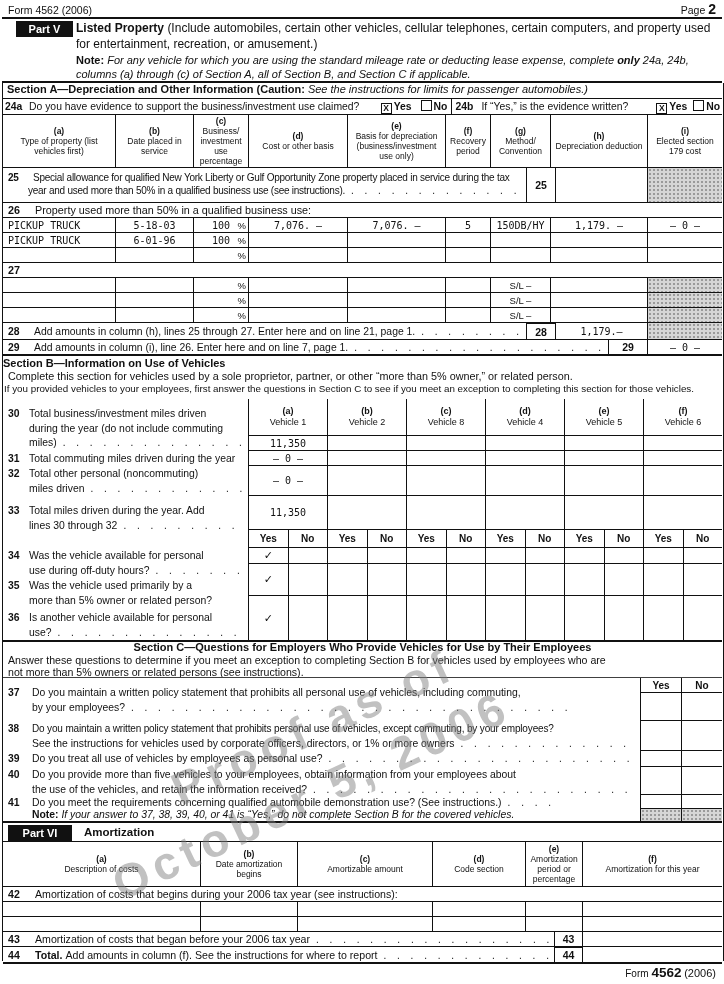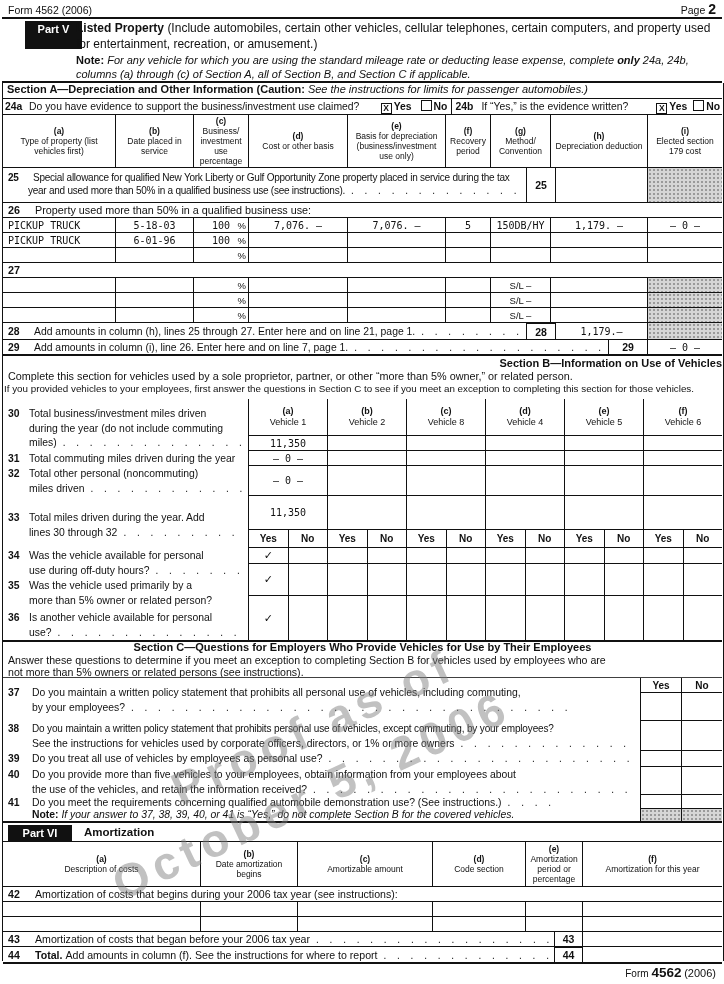--- a/index.html
+++ b/index.html
@@ -30,21 +30,21 @@
 
 <div id="page">
 
   <div class="abs" style="top:4px;left:8px;font-size:10.5px">Form 4562 (2006)</div>
   <div class="abs" style="top:1px;left:560px;width:156px;text-align:right;font-size:10.5px">
     <span>Page</span>
     <span class="b" style="font-size:14px">2</span>
   </div>
   <div class="abs" style="top:17px;left:2px;width:720px;height:2px;background:#111"></div>
 
-  <div class="abs partbar" style="top:21px;left:25px;width:57px;height:28px">Part V</div>
+  <div class="abs partbar" style="top:21px;left:16px;width:57px;height:16px">Part V</div>
   <div class="abs" style="top:21px;left:76px;width:640px;font-size:12px;line-height:15.5px">
     <span class="b">Listed Property</span>
     <span>(Include automobiles, certain other vehicles, cellular telephones, certain computers, and property used for entertainment, recreation, or amusement.)</span>
   </div>
   <div class="abs" style="top:54px;left:76px;width:642px;font-size:11px;line-height:13.5px">
     <span class="b">Note:</span>
     <span class="i">For any vehicle for which you are using the standard mileage rate or deducting lease expense, complete </span><span class="b i">only</span><span class="i"> 24a, 24b, columns (a) through (c) of Section A, all of Section B, and Section C if applicable.</span>
   </div>
   <div class="abs" style="top:81px;left:2px;width:720px;height:2px;background:#111"></div>
 
@@ -241,21 +241,21 @@
       <div class="cell0" style="width:605px;font-size:10.4px">
         <span class="qnum" style="padding-left:5px;flex-basis:26px">29</span>
         <span>Add amounts in column (i), line 26. Enter here and on line 7, page 1.</span>
           <span class="dots"></span>
       </div>
       <div class="cell b" style="width:39px;font-size:10.5px">29</div>
       <div class="cell hand" style="width:75px">– 0 –</div>
     </div>
   </div>
 
-  <div class="abs b" style="top:357px;left:3px;width:719px;text-align:right;font-size:11px">Section B—Information on Use of Vehicles</div>
+  <div class="abs b" style="top:357px;left:3px;width:719px;text-align:left;font-size:11px">Section B—Information on Use of Vehicles</div>
   <div class="abs" style="top:370px;left:8px;font-size:10.8px">Complete this section for vehicles used by a sole proprietor, partner, or other “more than 5% owner,” or related person.</div>
   <div class="abs" style="top:383px;left:4px;font-size:9.8px">If you provided vehicles to your employees, first answer the questions in Section C to see if you meet an exception to completing this section for those vehicles.</div>
 
   <div class="abs" style="top:399px;left:3px;width:719px;height:241px;border-bottom:2px solid #111;box-sizing:content-box">
 
     <div class="abs" style="left:0;top:0;width:245px;height:241px">
       <div class="abs" style="left:5px;top:8px;width:238px">
         <div class="qline">
             <span class="qnum">30</span>
             <span>Total business/investment miles driven</span>
@@ -277,21 +277,21 @@
       <div class="abs" style="left:5px;top:68px;width:238px">
         <div class="qline">
             <span class="qnum">32</span>
             <span>Total other personal (noncommuting)</span>
           </div>
         <div class="qline" style="padding-left:21px">
             <span>miles driven</span>
             <span class="dots"></span>
           </div>
       </div>
-      <div class="abs" style="left:5px;top:112px;width:238px">
+      <div class="abs" style="left:5px;top:105px;width:238px">
         <div class="qline">
             <span class="qnum">33</span>
             <span>Total miles driven during the year. Add</span>
           </div>
         <div class="qline" style="padding-left:21px">
             <span>lines 30 through 32</span>
             <span class="dots"></span>
           </div>
       </div>
       <div class="abs" style="left:5px;top:150px;width:238px">

